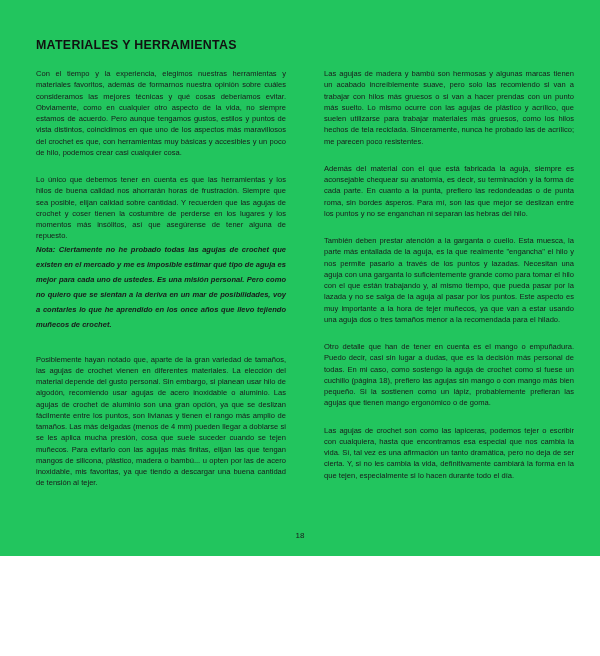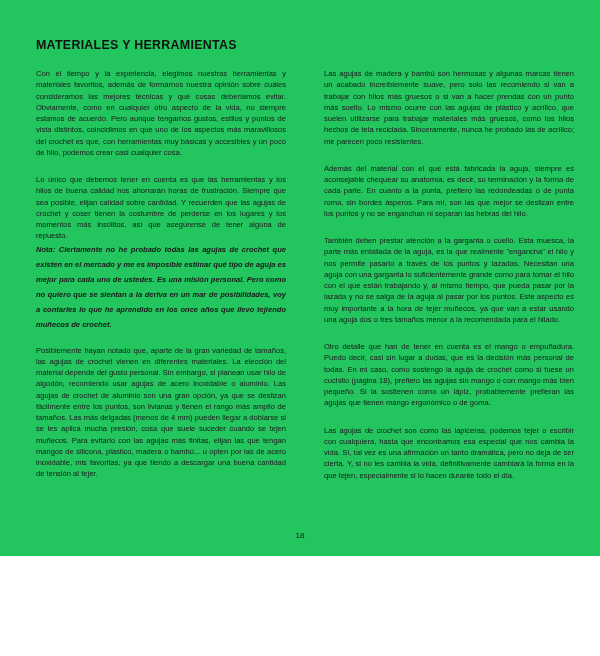--- a/index.html
+++ b/index.html
@@ -47,21 +47,21 @@
     line-height: 11.25px;
     text-align: justify;
     text-justify: inter-word;
     color: #1a1a1a;
     word-spacing: 0.1px;
   }
   p.body-text + p.body-text {
     margin-top: 16px;
   }
   p.gap-before {
-    margin-top: 13px;
+    margin-top: 22px;
   }
   .section-head {
     font-size: 8.6px;
     font-weight: bold;
     letter-spacing: 0.25px;
     margin: 33px 0 14px 0;
     color: #111111;
   }
   p.note {
     font-style: italic;

